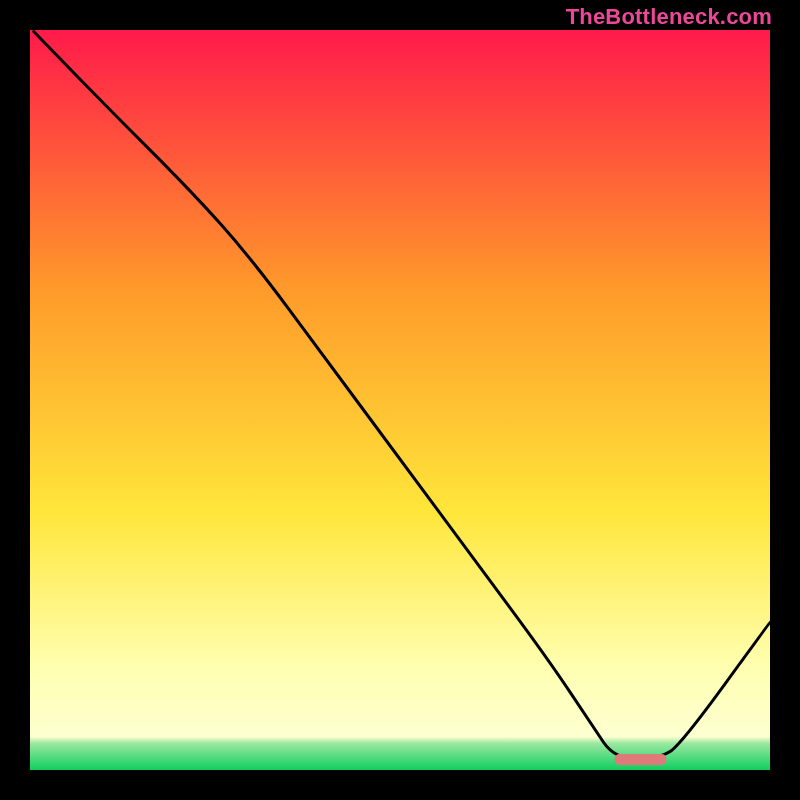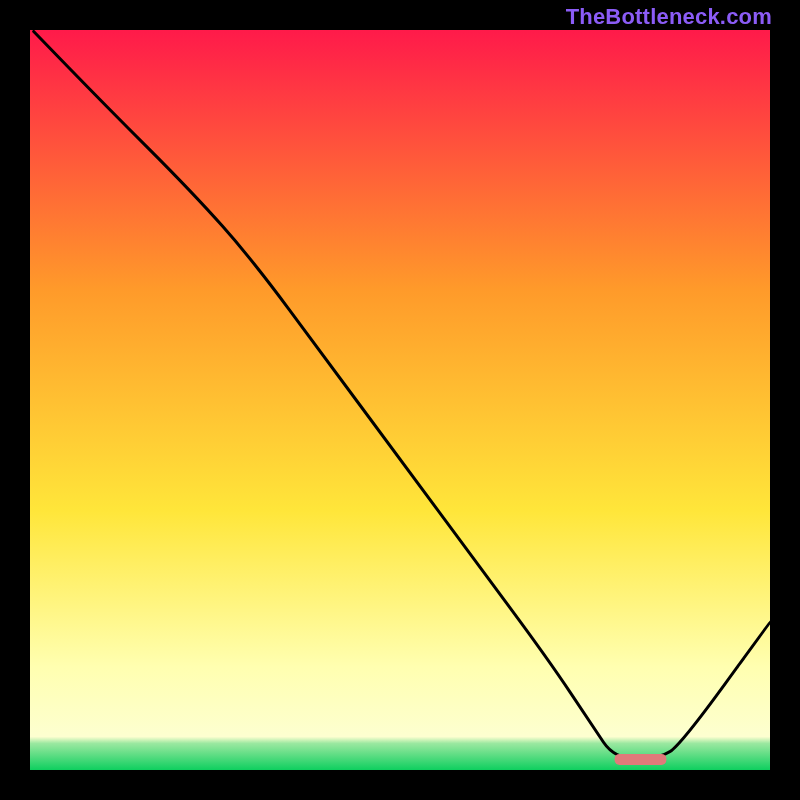--- a/index.html
+++ b/index.html
@@ -36,21 +36,21 @@
     font-weight: 600;
     color: #7a7a7a;
     letter-spacing: 0.2px;
   }
 </style>
 </head>
 <body>
 
 <div class="stage">
 
-  <div class="watermark" style="color: #8b5cf6;">TheBottleneck.com</div>
+  <div class="watermark" style="color: #ec4899;">TheBottleneck.com</div>
 
   <div class="plot-area">
     <svg class="gradient-bg" viewBox="0 0 740 740" preserveAspectRatio="none">
       <defs>
         <linearGradient id="heat" x1="0" y1="0" x2="0" y2="1">
           <stop id="g-stop-0" offset="0%" stop-color="#ff1a4a"></stop>
           <stop id="g-stop-1" offset="35%" stop-color="#ff9a2a"></stop>
           <stop id="g-stop-2" offset="65%" stop-color="#ffe63a"></stop>
           <stop id="g-stop-3" offset="86%" stop-color="#ffffb0"></stop>
           <stop id="g-stop-4" offset="95.5%" stop-color="#fdffd0"></stop>

